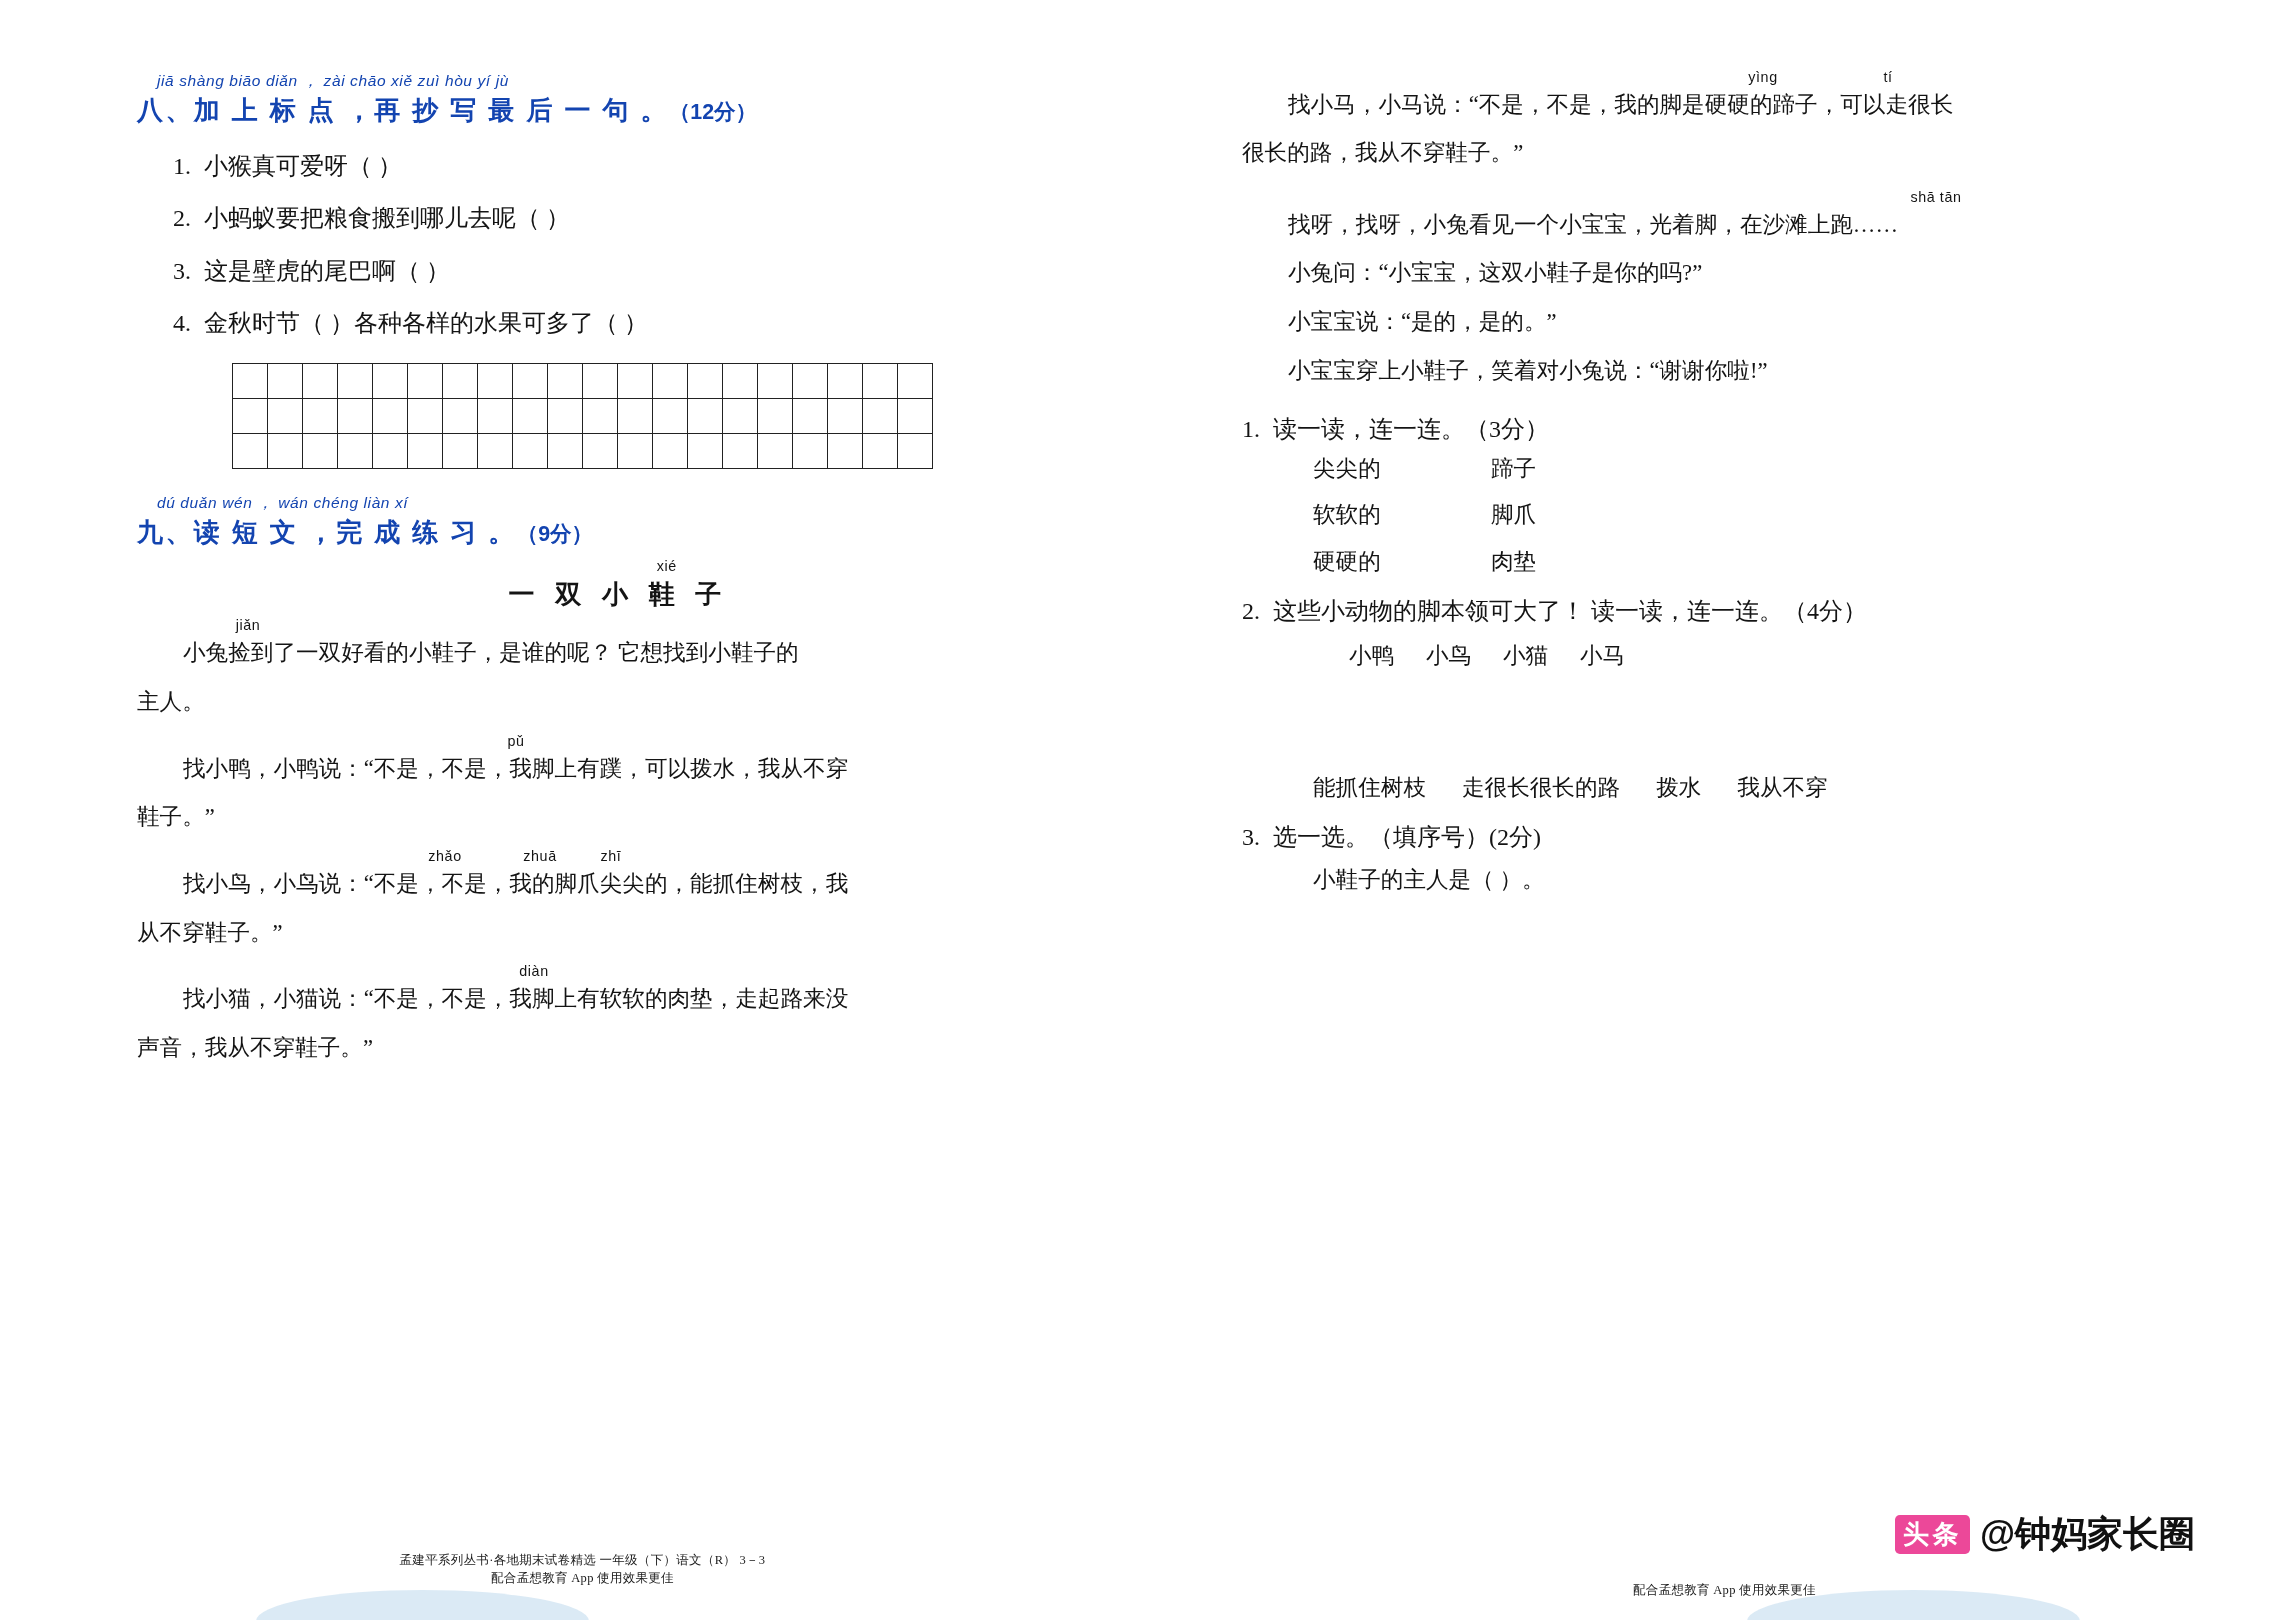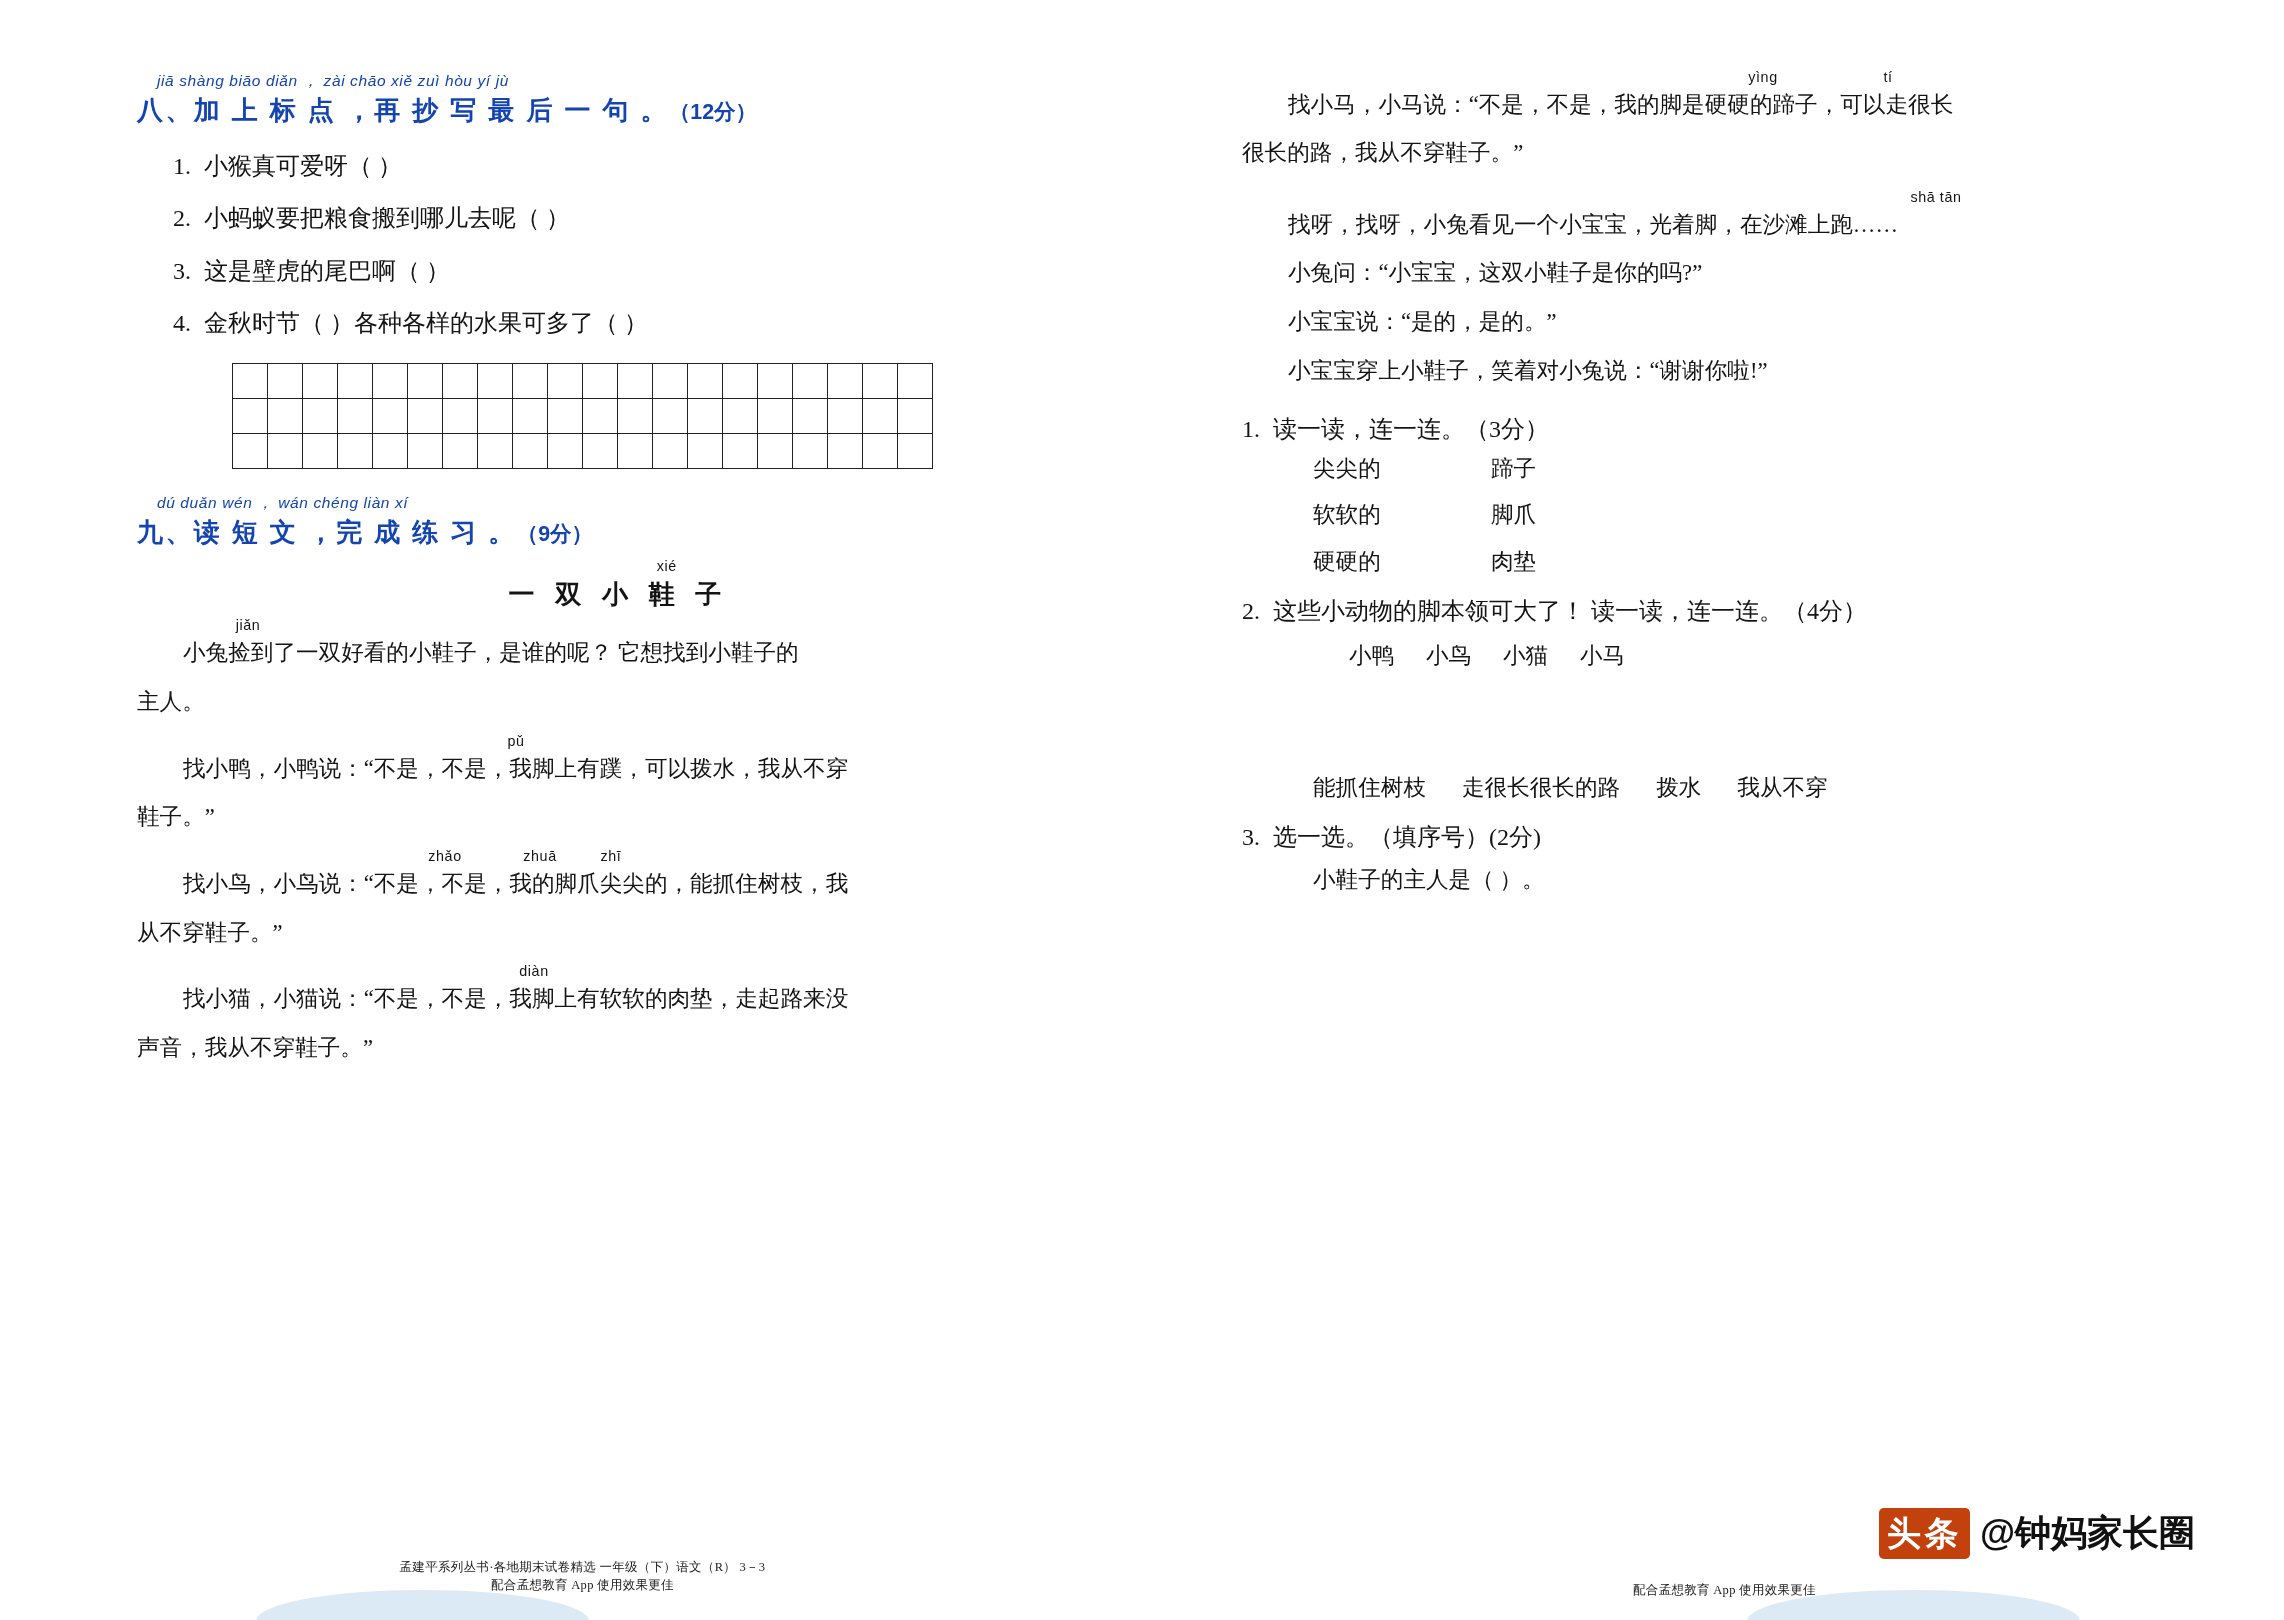--- a/index.html
+++ b/index.html
@@ -168,25 +168,25 @@
     position:absolute;
     right:89px;bottom:62px;
     font-family:"Liberation Sans", sans-serif;
     font-size:36px;
     font-weight:bold;
     color:#111;
     white-space:nowrap;
     display:flex;align-items:center;gap:9.5px;
   }
   .wm-logo{
-    background:#c2410c;color:#fff;
+    background:#ec4899;color:#fff;
     font-weight:bold;
     padding:2.4px 8.3px;
     border-radius:4.8px;
-    font-size:34px;
+    font-size:26px;
     letter-spacing:3.6px;
   }
 </style>
 </head>
 <body>
 
 <div class="page">
 
   <div class="col col-left">
 
@@ -337,21 +337,21 @@
       <span class="ann">
         <span class="py" style="left:351px">diàn</span>
         <span>找小猫，小猫说：“不是，不是，我脚上有软软的肉垫，走起路来没</span>
       </span>
     </div>
     <div class="ptext">
       <span>声音，我从不穿鞋子。”</span>
     </div>
 
     <div class="foot-deco" style="left:256px;width:333px;"></div>
-    <div class="footer" style="bottom:26px;">
+    <div class="footer" style="bottom:33px;">
       <div class="line1">孟建平系列丛书·各地期末试卷精选  一年级（下）语文（R）  3－3</div>
       <div class="line2">配合孟想教育 App 使用效果更佳</div>
     </div>
   </div>
 
   <div class="col col-right">
 
     <div class="ptext indent" style="margin-top:10.7px;">
       <span class="ann">
         <span class="py" style="left:475px">yìng</span>

